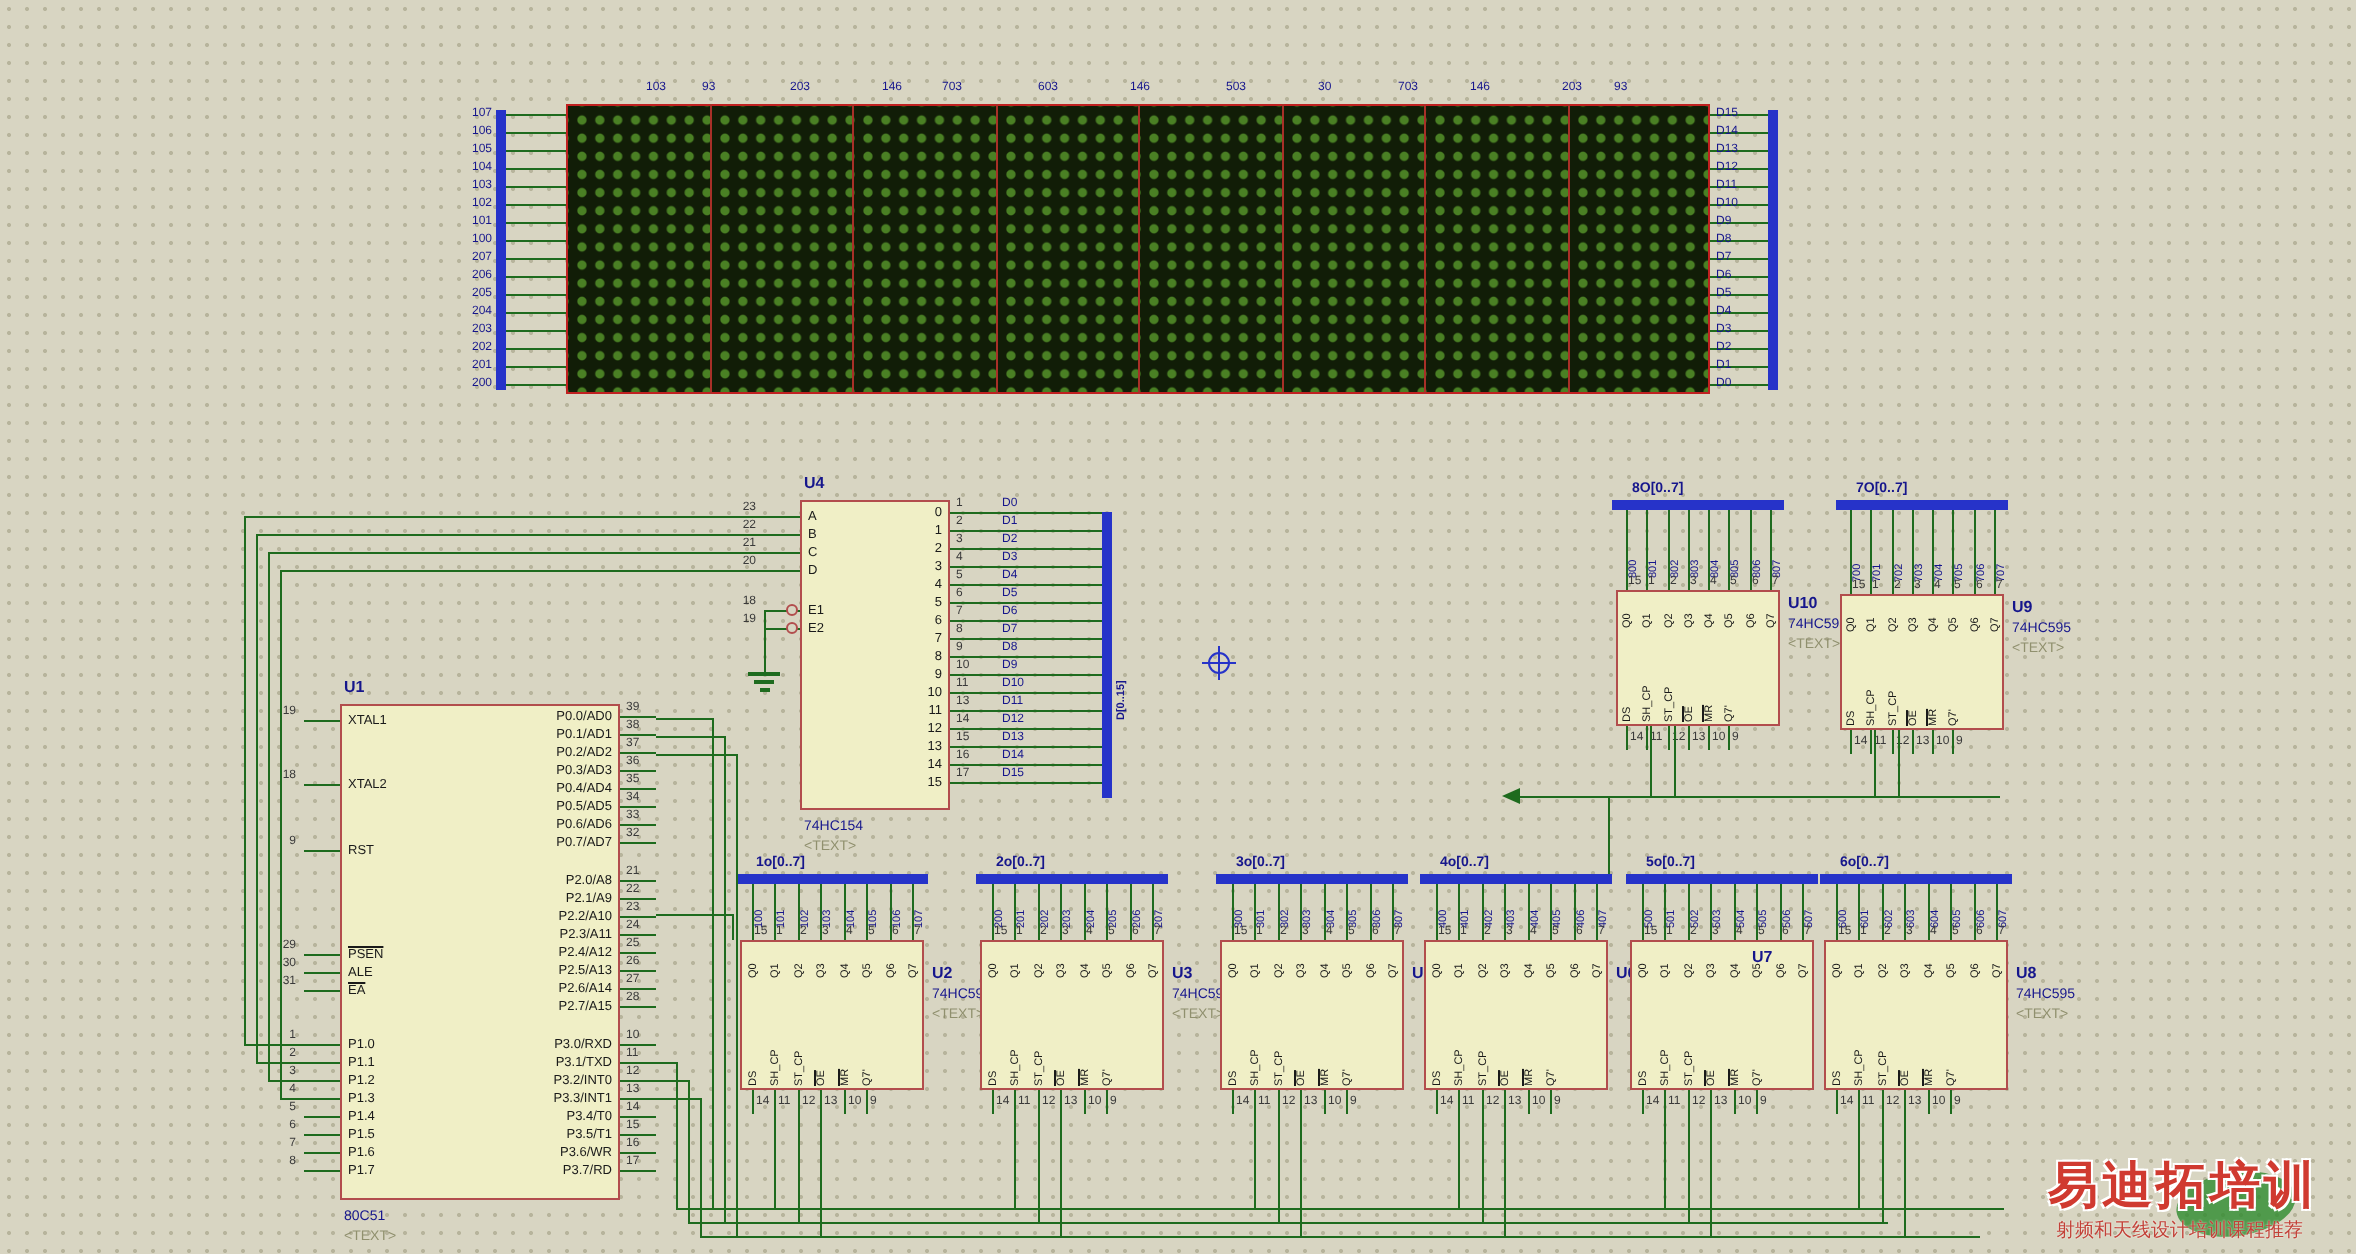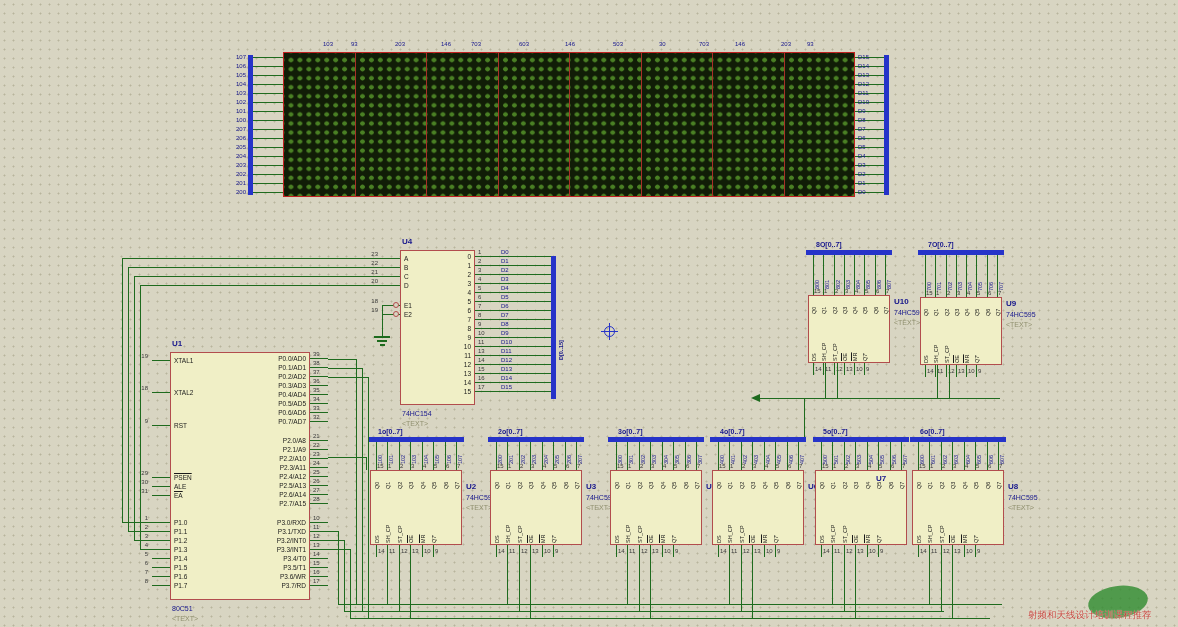--- a/index.html
+++ b/index.html
@@ -51,20 +51,21 @@
   <div class="bus" style="left:248px;top:55px;width:5px;height:140px;"></div>
   <div class="bus" style="left:884px;top:55px;width:5px;height:140px;"></div>
 
   <div class="bus" style="left:551px;top:256px;width:5px;height:143px;"></div>
 
   <div id="origin-marker"></div>
 
   <div class="arrowL" style="left:751px;top:394px;"></div>
 
   <div class="wm-logo"></div>
+  <div class="wm-title">易迪拓培训</div>
   <div class="wm-sub">射频和天线设计培训课程推荐</div>
 
 <div class="mdiv" style="left: 354.5px; top: 52px; width: 1px; height: 145px;"></div>
     <div class="mdiv" style="left: 426px; top: 52px; width: 1px; height: 145px;"></div>
     <div class="mdiv" style="left: 497.5px; top: 52px; width: 1px; height: 145px;"></div>
     <div class="mdiv" style="left: 569px; top: 52px; width: 1px; height: 145px;"></div>
     <div class="mdiv" style="left: 640.5px; top: 52px; width: 1px; height: 145px;"></div>
     <div class="mdiv" style="left: 712px; top: 52px; width: 1px; height: 145px;"></div>
     <div class="mdiv" style="left: 783.5px; top: 52px; width: 1px; height: 145px;"></div>
     <div class="wire" style="left: 253px; top: 56.5px; width: 30px; height: 1px;"></div>

